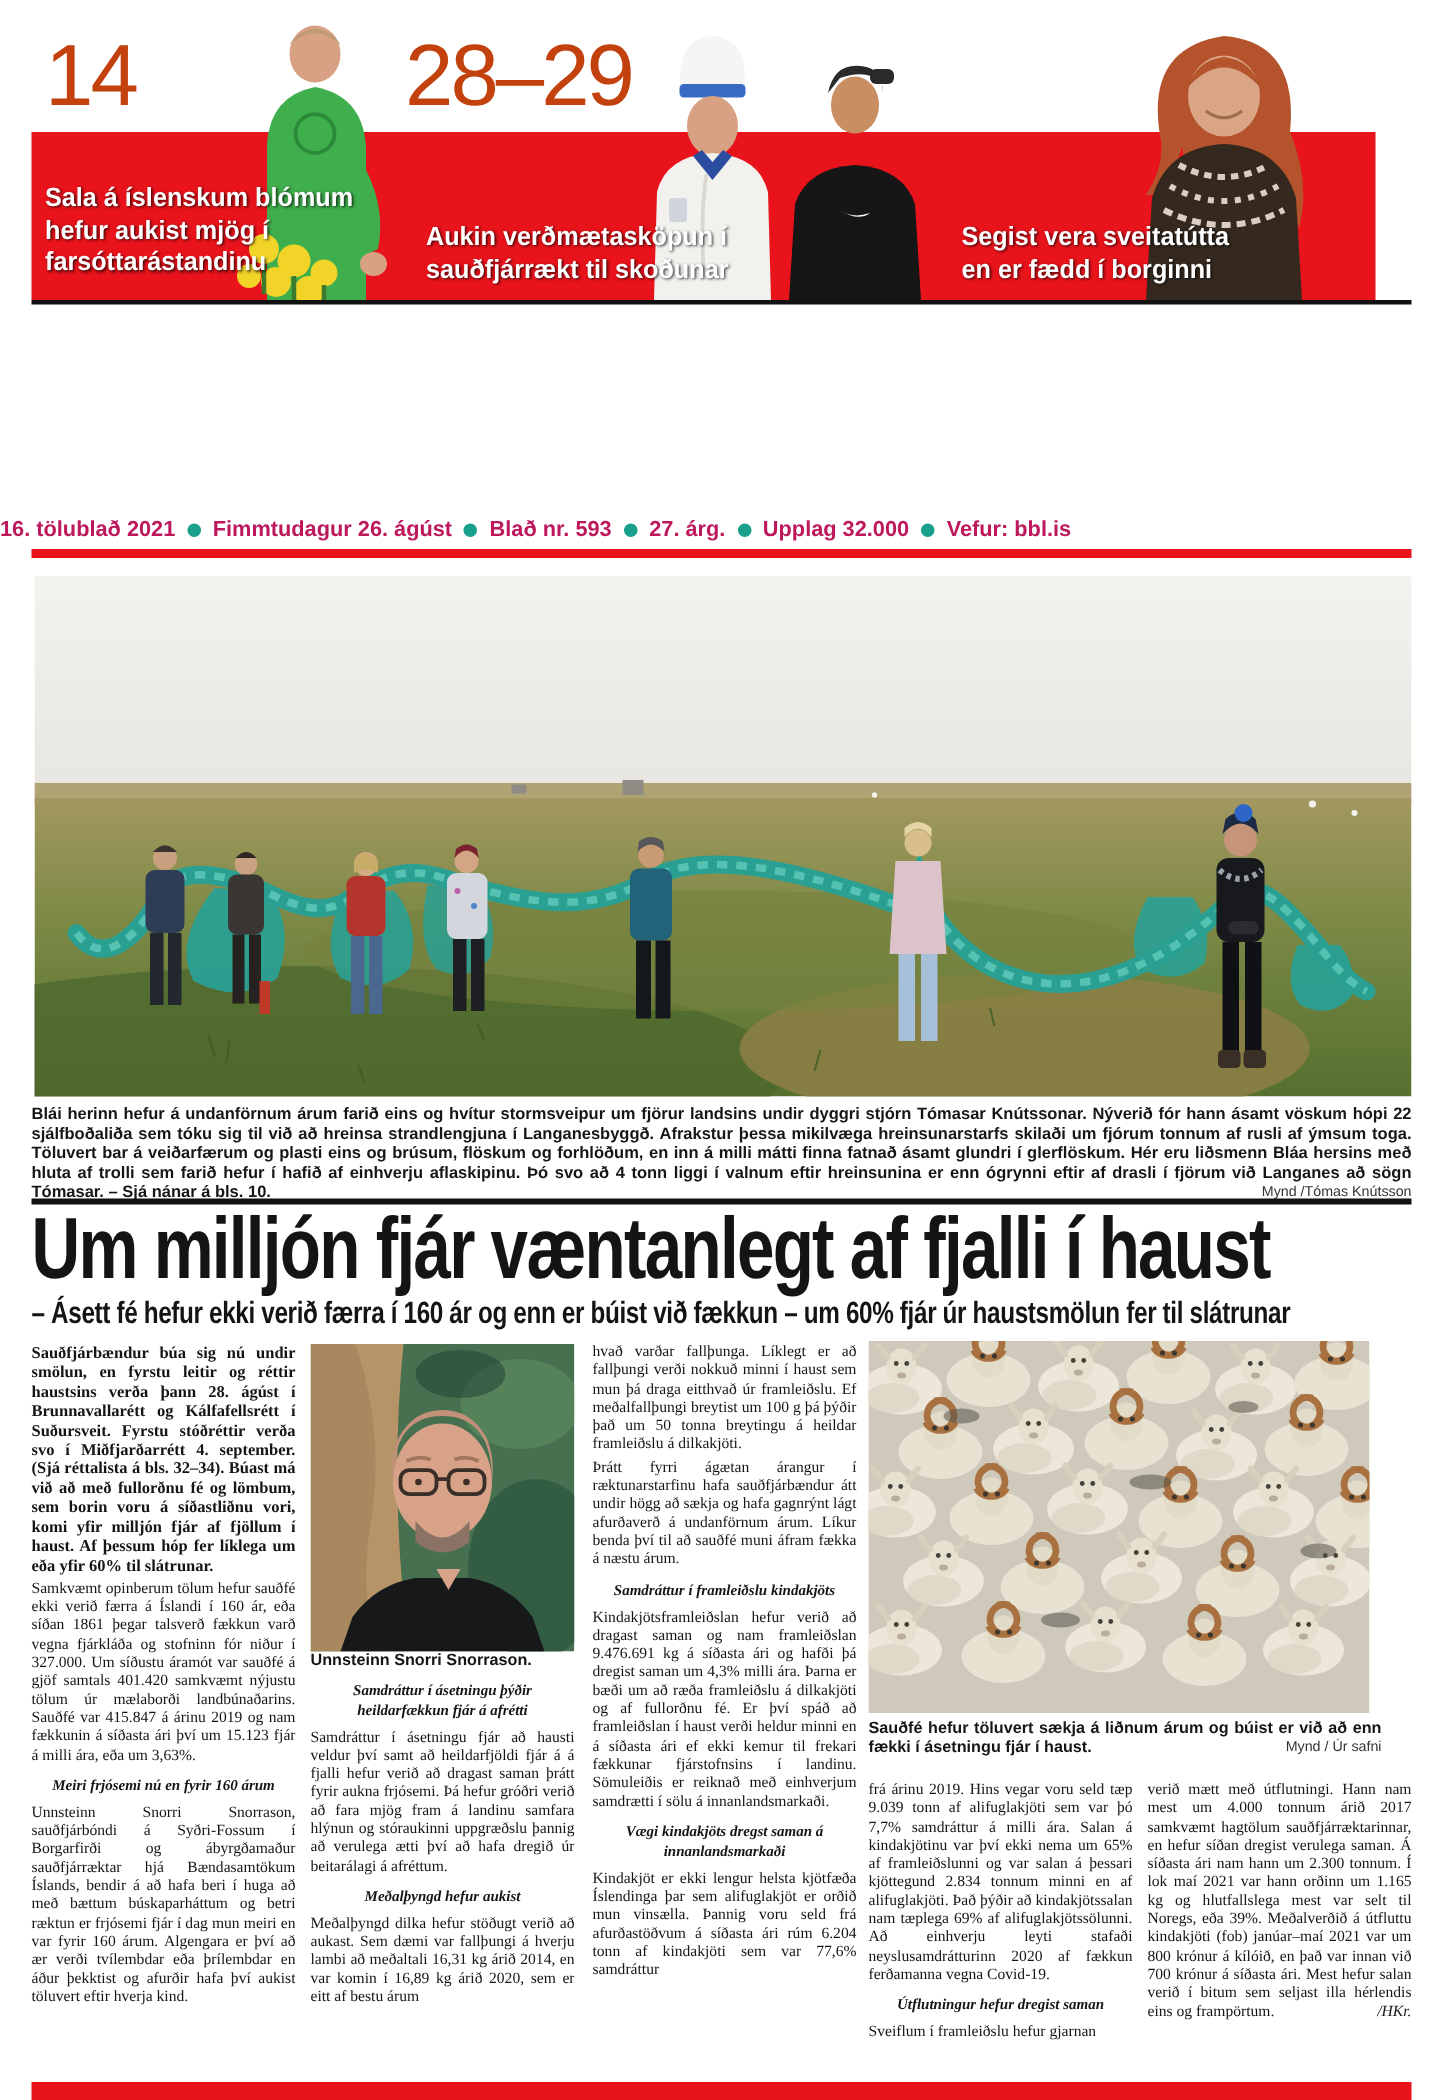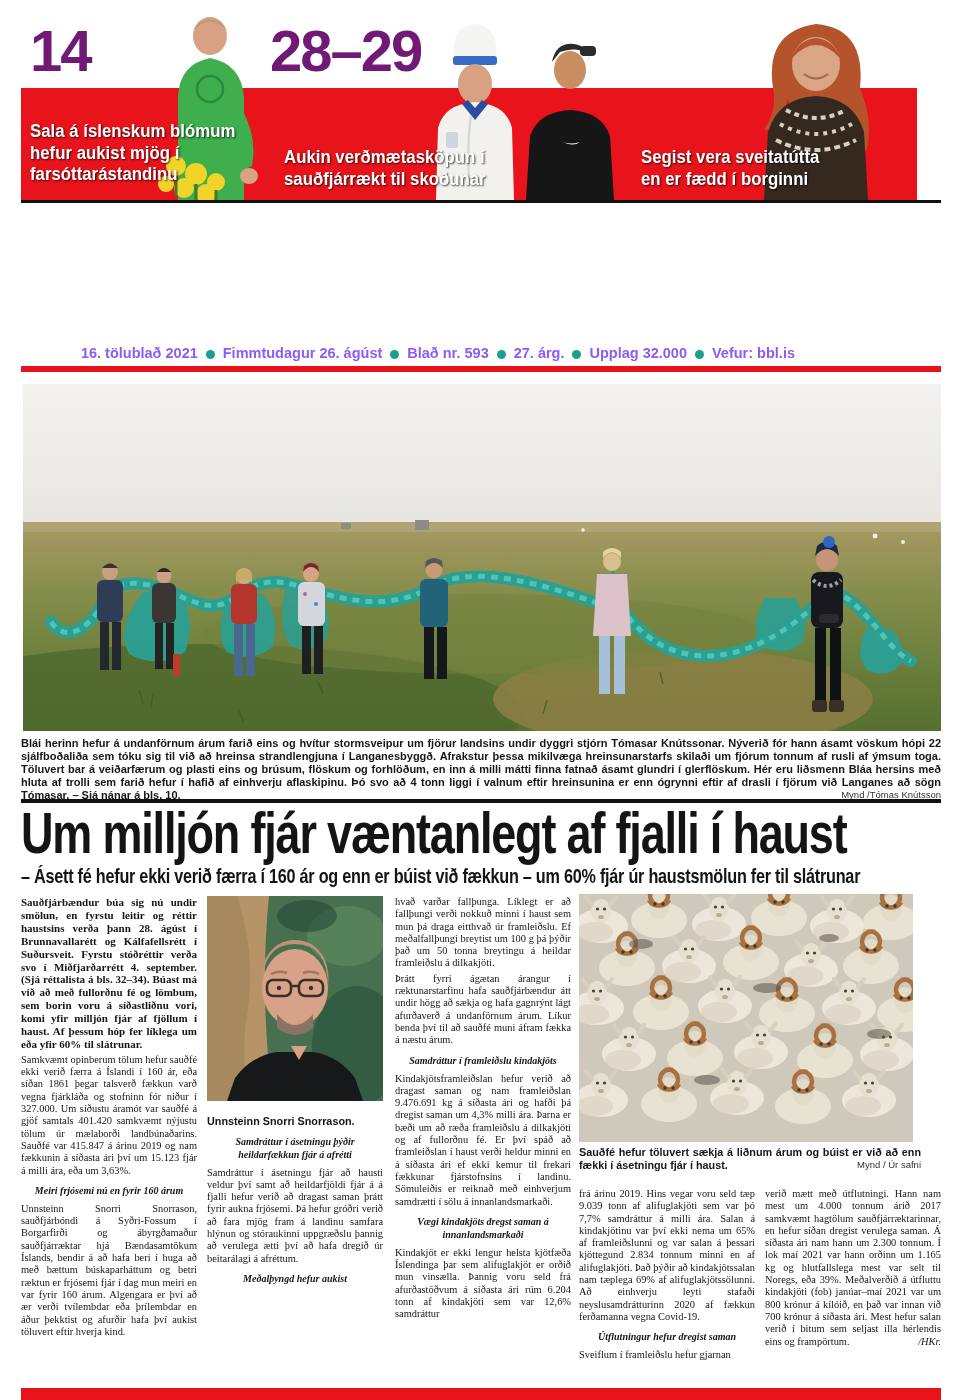--- a/index.html
+++ b/index.html
@@ -1,34 +1,34 @@
 <!DOCTYPE html>
 <html lang="is"><head>
 <meta charset="utf-8">
 <style>
   html,body{margin:0;padding:0;background:#fff;}
   .page{position:relative;width:963px;height:1400px;background:#fff;overflow:hidden;
         font-family:"Liberation Sans",sans-serif;color:#111;}
   
   .banner-red{position:absolute;left:21px;top:88px;width:896px;height:112px;background:var(--red);}
   .banner-rule{position:absolute;left:21px;top:200px;width:920px;height:3px;background:#111;}
-  .pagenum{position:absolute;top:22px;font-size:58px;font-weight:bold;letter-spacing:-2px;color:#701a75;line-height:1;}
+  .pagenum{position:absolute;top:22px;font-size:58px;font-weight:normal;letter-spacing:-2px;color:#c2410c;line-height:1;}
   .pn1{left:30px;} .pn2{left:270px;} .pn3{left:636px;}
   .teaser{position:absolute;color:#fff;font-weight:bold;font-size:17.5px;line-height:21.5px;
           text-shadow:1px 1px 2px rgba(0,0,0,.75);transform:scaleX(.96);transform-origin:left top;}
   .t1{left:30px;top:121px;} .t2{left:284px;top:147px;} .t3{left:641px;top:147px;}
   .cutout{position:absolute;}
   
   .logo{position:absolute;left:0;top:203px;width:963px;text-align:center;font-weight:bold;
         font-size:136px;line-height:.98;letter-spacing:-5px;white-space:nowrap;}
   .logo .teal{color:var(--teal);}
   .logo .blk{color:#151515;}
   .istem{position:relative;display:inline-block;}
   .idot{position:absolute;left:6px;top:11px;width:24px;height:30px;border-radius:50%;background:var(--teal);}
-  .dateline{position:absolute;left:0;top:345px;width:795px;text-align:right;font-size:14.5px;font-weight:bold;color:#8b5cf6;}
+  .dateline{position:absolute;left:0;top:345px;width:795px;text-align:left;font-size:14.5px;font-weight:bold;color:#be185d;}
   .dl-dot{display:inline-block;width:9px;height:9px;border-radius:50%;background:var(--teal);margin:0 8px;vertical-align:middle;}
   .red-rule{position:absolute;left:21px;top:366px;width:920px;height:6px;background:var(--red);}
   
   .lead-photo{position:absolute;left:23px;top:384px;width:918px;height:347px;}
   .lead-caption{position:absolute;left:21px;top:737px;width:920px;font-size:11px;font-weight:bold;
                 line-height:12.9px;text-align:justify;color:#161616;}
   .see-more{}
   .photo-credit{position:absolute;right:0;bottom:0;font-weight:normal;font-size:9.5px;color:#333;background:#fff;padding-left:6px;}
   .black-rule{position:absolute;left:21px;top:799px;width:920px;height:3.5px;background:#111;}
   
@@ -39,21 +39,21 @@
   
   .col{position:absolute;top:896px;width:176px;height:490px;overflow:hidden;
        font-family:"Liberation Serif",serif;font-size:10.4px;line-height:12.3px;text-align:justify;color:#151515;}
   .c1{left:21px;} .c2{left:207px;} .c3{left:395px;}
   .c4{left:579px;top:1188px;height:198px;} .c5{left:765px;top:1188px;height:198px;}
   .col p{margin:0 0 3px;}
   .col p.lead{font-weight:bold;font-size:11px;line-height:12.9px;}
   .col .sub{font-weight:bold;font-style:italic;font-size:10px;line-height:13px;text-align:center;margin:7px 6px 6px;}
   .portrait{width:176px;height:205px;display:block;}
   .pcaption{font-family:"Liberation Sans",sans-serif;font-weight:bold;font-size:10.8px;line-height:12.5px;
-            text-align:left;margin:14px 0 0;}
+            text-align:left;margin:0 0 0;}
   .sheep-photo{position:absolute;left:579px;top:894px;width:334px;height:248px;}
   .sheep-caption{position:absolute;left:579px;top:1146px;width:342px;font-family:"Liberation Sans",sans-serif;
             font-weight:bold;font-size:10.8px;line-height:13px;text-align:justify;color:#161616;}
   .sheep-caption .photo-credit{bottom:1px;}
   .byline{float:right;font-style:italic;}
   .bottom-bar{position:absolute;left:21px;top:1388px;width:920px;height:12px;background:var(--red);}
   :root{--red:#e8131b;--teal:#18a08c;}
 </style>
 </head>
 <body>
@@ -286,29 +286,30 @@
       <rect x="92" y="84" width="24" height="16" rx="6" fill="none" stroke="#3a2e28" stroke-width="2.5"></rect>
       <path d="M84,90 h8" stroke="#3a2e28" stroke-width="2.5"></path>
       <circle cx="72" cy="92" r="2.2" fill="#3c3028"></circle>
         <circle cx="104" cy="92" r="2.2" fill="#3c3028"></circle>
       <path d="M64,78 q8,-4 16,-1 M96,77 q8,-3 16,1" stroke="#a0765c" stroke-width="2.5" fill="none"></path>
     </svg>
     <div class="pcaption">Unnsteinn Snorri Snorrason.</div>
     <div class="sub">Samdráttur í ásetningu þýðir heildarfækkun fjár á afrétti</div>
     <p>Samdráttur í ásetningu fjár að hausti veldur því samt að heildarfjöldi fjár á á fjalli hefur verið að dragast saman þrátt fyrir aukna frjósemi. Þá hefur gróðri verið að fara mjög fram á landinu samfara hlýnun og stóraukinni uppgræðslu þannig að verulega ætti því að hafa dregið úr beitarálagi á afréttum.</p>
     <div class="sub">Meðalþyngd hefur aukist</div>
+    <p>Meðalþyngd dilka hefur stöðugt verið að aukast. Sem dæmi var fallþungi á hverju lambi að meðaltali 16,31 kg árið 2014, en var komin í 16,89 kg árið 2020, sem er eitt af bestu árum</p>
   </div>
 
   <div class="col c3">
     <p>hvað varðar fallþunga. Líklegt er að fallþungi verði nokkuð minni í haust sem mun þá draga eitthvað úr framleiðslu. Ef meðalfallþungi breytist um 100 g þá þýðir það um 50 tonna breytingu á heildar framleiðslu á dilkakjöti.</p>
     <p>Þrátt fyrri ágætan árangur í ræktunarstarfinu hafa sauðfjárbændur átt undir högg að sækja og hafa gagnrýnt lágt afurðaverð á undanförnum árum. Líkur benda því til að sauðfé muni áfram fækka á næstu árum.</p>
     <div class="sub">Samdráttur í framleiðslu kindakjöts</div>
     <p>Kindakjötsframleiðslan hefur verið að dragast saman og nam framleiðslan 9.476.691 kg á síðasta ári og hafði þá dregist saman um 4,3% milli ára. Þarna er bæði um að ræða framleiðslu á dilkakjöti og af fullorðnu fé. Er því spáð að framleiðslan í haust verði heldur minni en á síðasta ári ef ekki kemur til frekari fækkunar fjárstofnsins í landinu. Sömuleiðis er reiknað með einhverjum samdrætti í sölu á innanlandsmarkaði.</p>
     <div class="sub">Vægi kindakjöts dregst saman á innanlandsmarkaði</div>
-    <p>Kindakjöt er ekki lengur helsta kjötfæða Íslendinga þar sem alifuglakjöt er orðið mun vinsælla. Þannig voru seld frá afurðastöðvum á síðasta ári rúm 6.204 tonn af kindakjöti sem var 12,6% samdráttur</p>
+    <p>Kindakjöt er ekki lengur helsta kjötfæða Íslendinga þar sem alifuglakjöt er orðið mun vinsælla. Þannig voru seld frá afurðastöðvum á síðasta ári rúm 6.204 tonn af kindakjöti sem var 77,6% samdráttur</p>
   </div>
 
   <svg class="sheep-photo" viewBox="0 0 334 248" preserveAspectRatio="none">
     <rect width="334" height="248" fill="#cfc9bc"></rect>
     <defs>
       <g id="sheep">
         <ellipse cx="0" cy="2" rx="27" ry="17" fill="#ece7da"></ellipse>
         <ellipse cx="-6" cy="8" rx="18" ry="10" fill="#ddd5c3" opacity=".8"></ellipse>
         <ellipse cx="0" cy="-13" rx="10" ry="12" fill="#e6e0cf"></ellipse>
         <path d="M-9,-19 L-15,-27 M9,-19 L15,-27" stroke="#d8d0bd" stroke-width="4" stroke-linecap="round"></path>

